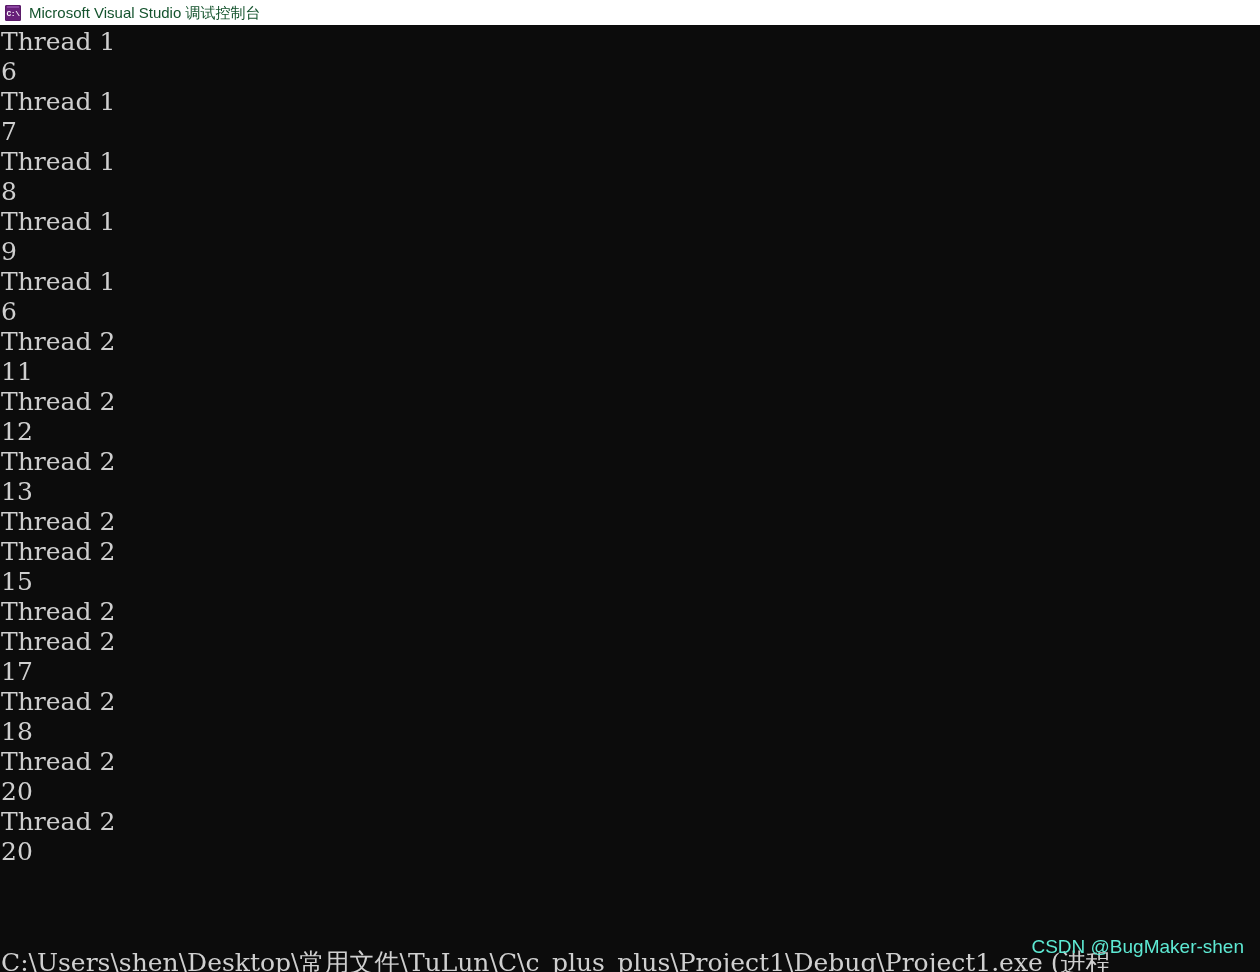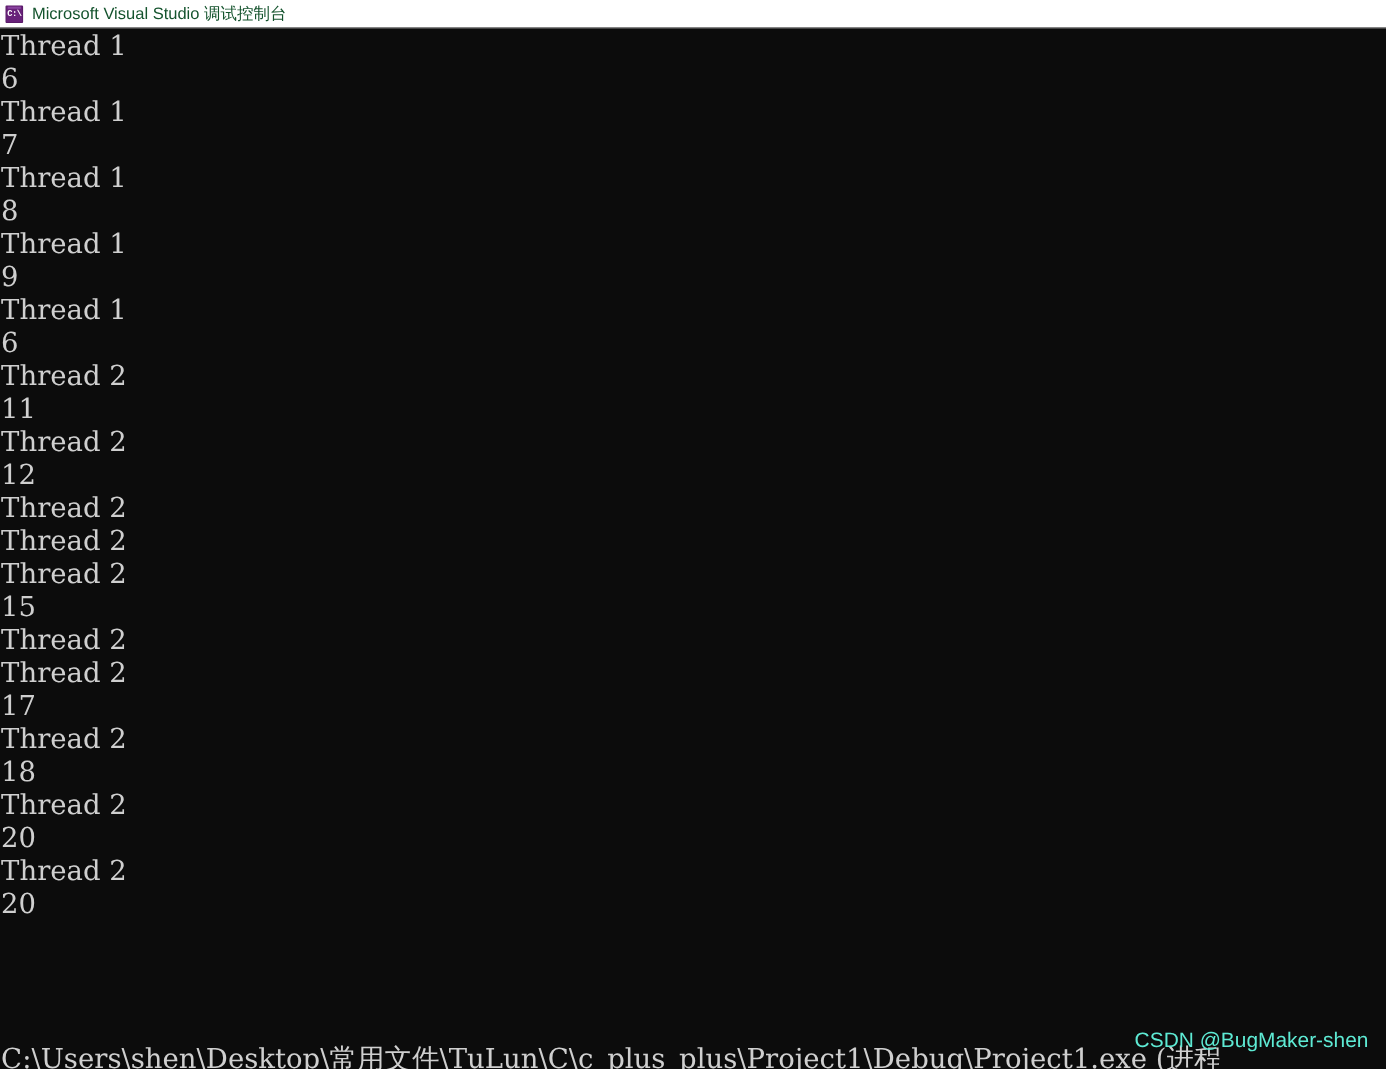--- a/index.html
+++ b/index.html
@@ -155,20 +155,21 @@
         <div class="con-line">8</div>
         <div class="con-line">Thread 1</div>
         <div class="con-line">9</div>
         <div class="con-line">Thread 1</div>
         <div class="con-line">6</div>
         <div class="con-line">Thread 2</div>
         <div class="con-line">11</div>
         <div class="con-line">Thread 2</div>
         <div class="con-line">12</div>
         <div class="con-line">Thread 2</div>
+        <div class="con-line">13</div>
         <div class="con-line">Thread 2</div>
         <div class="con-line">Thread 2</div>
         <div class="con-line">15</div>
         <div class="con-line">Thread 2</div>
         <div class="con-line">Thread 2</div>
         <div class="con-line">17</div>
         <div class="con-line">Thread 2</div>
         <div class="con-line">18</div>
         <div class="con-line">Thread 2</div>
         <div class="con-line">20</div>

